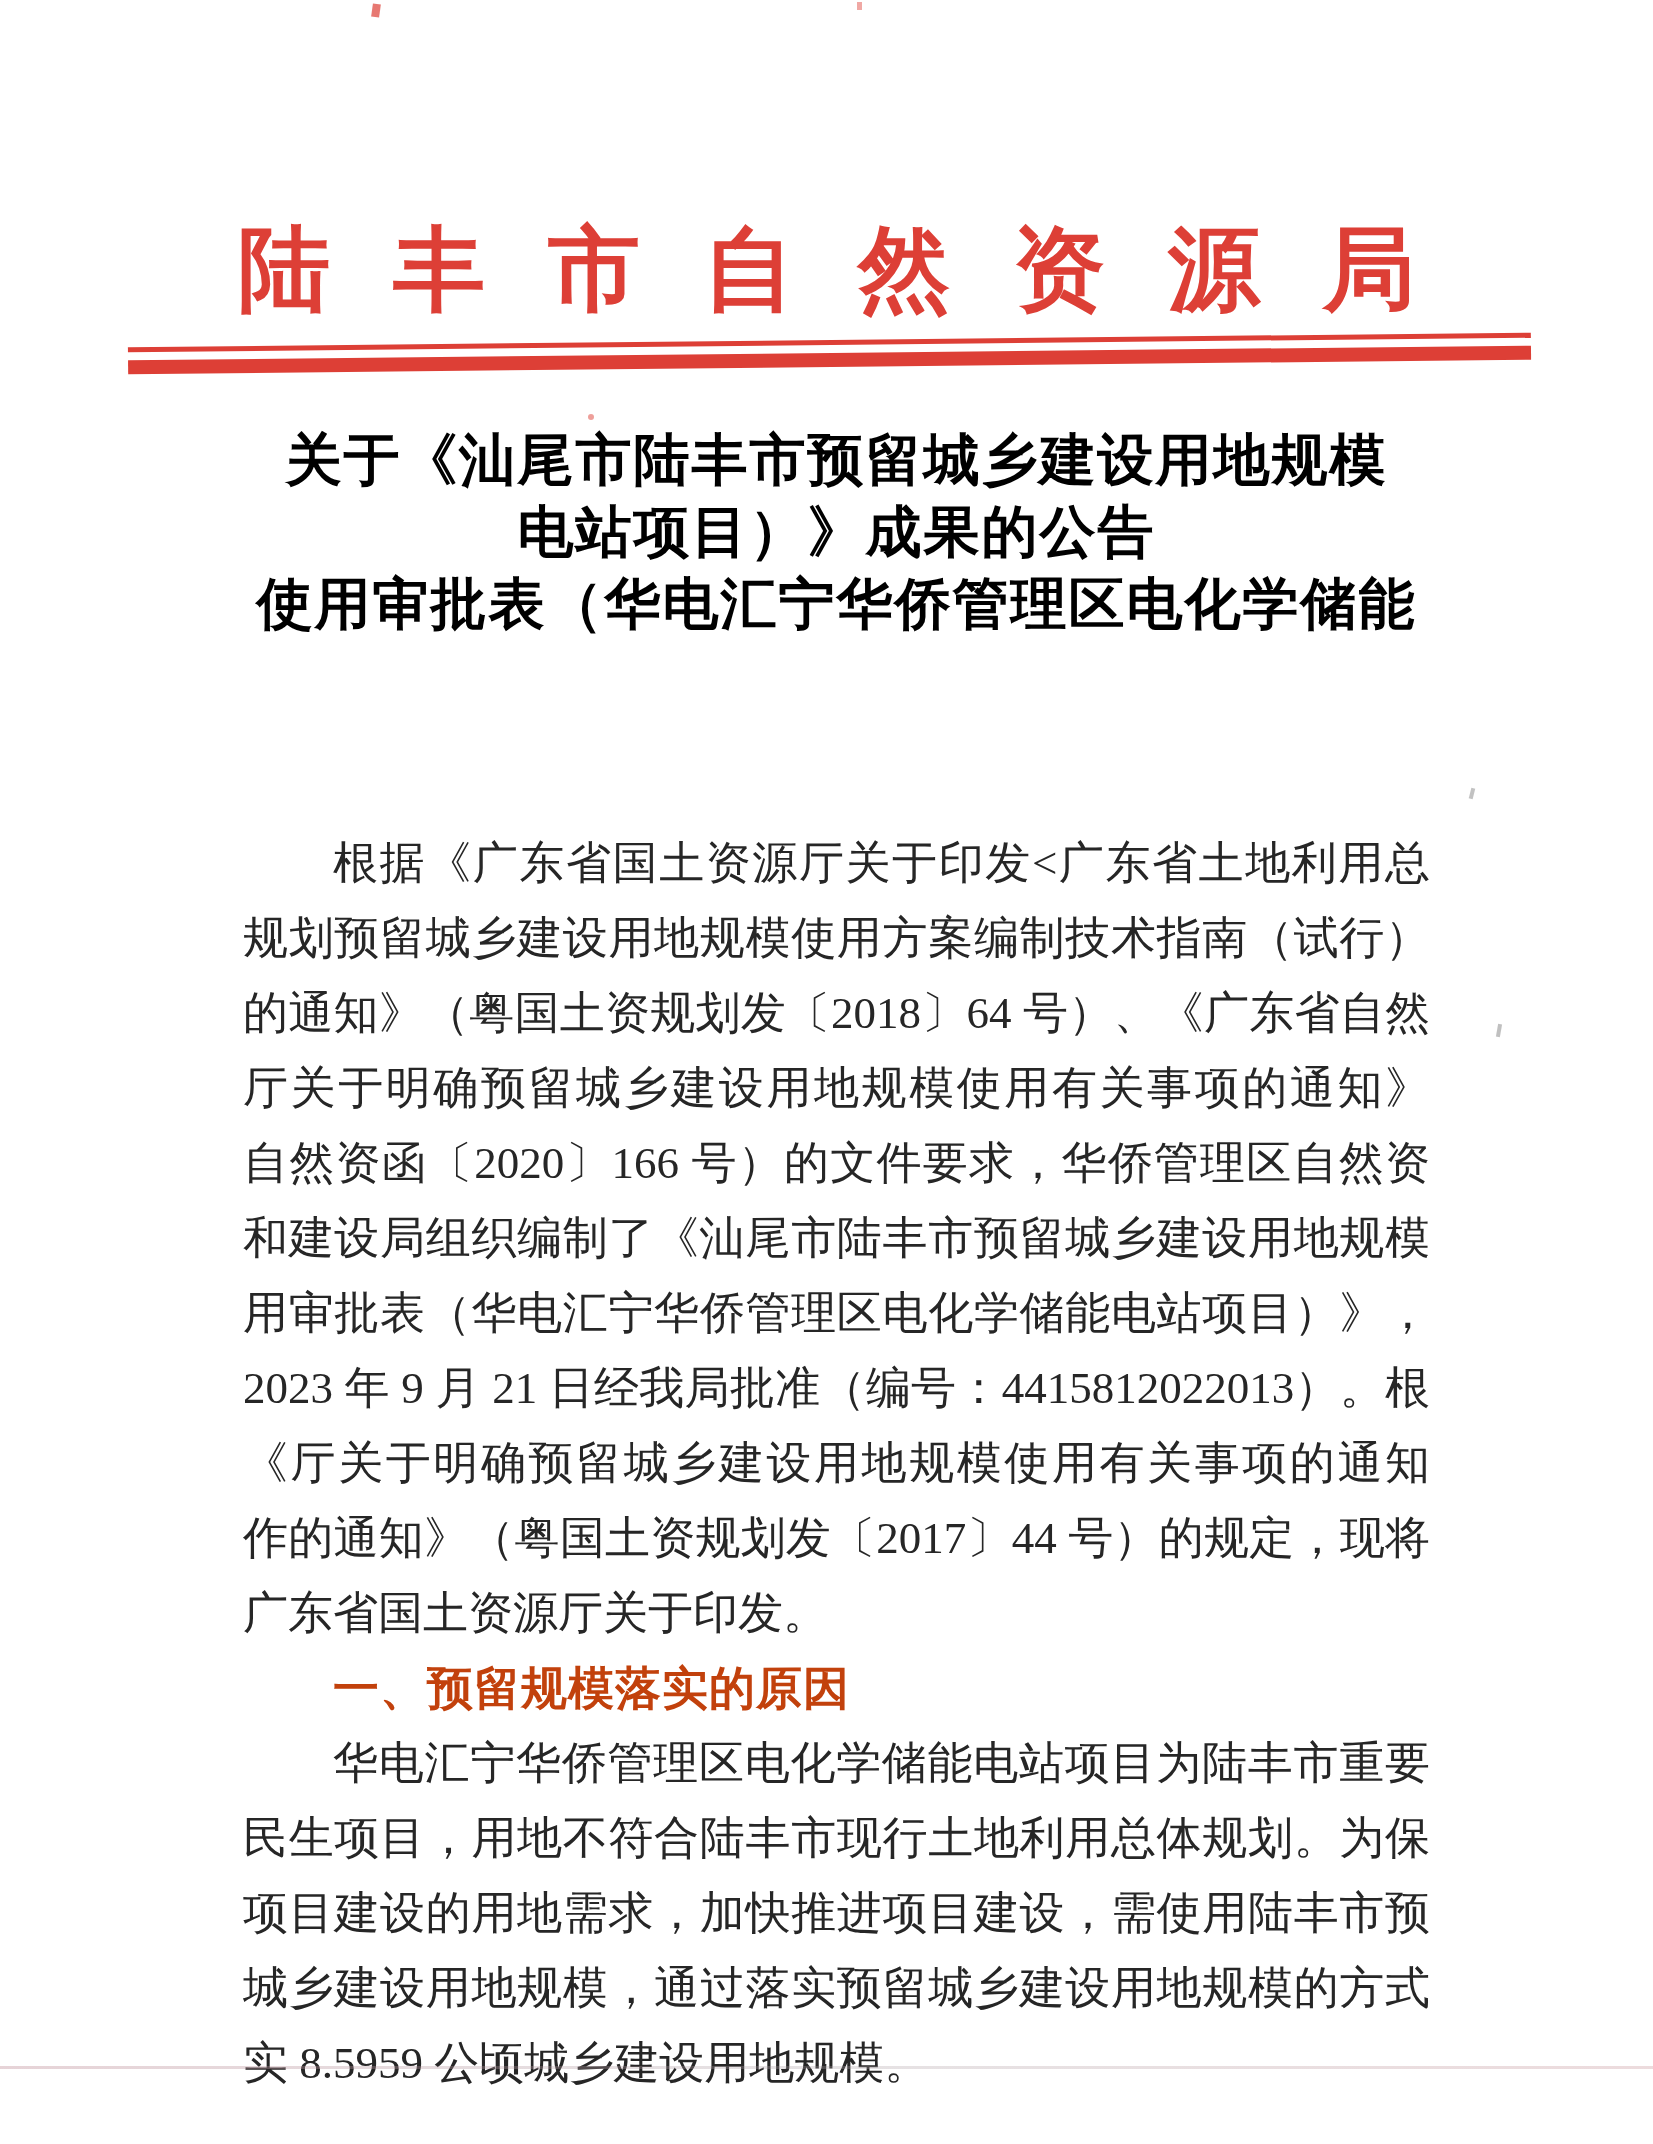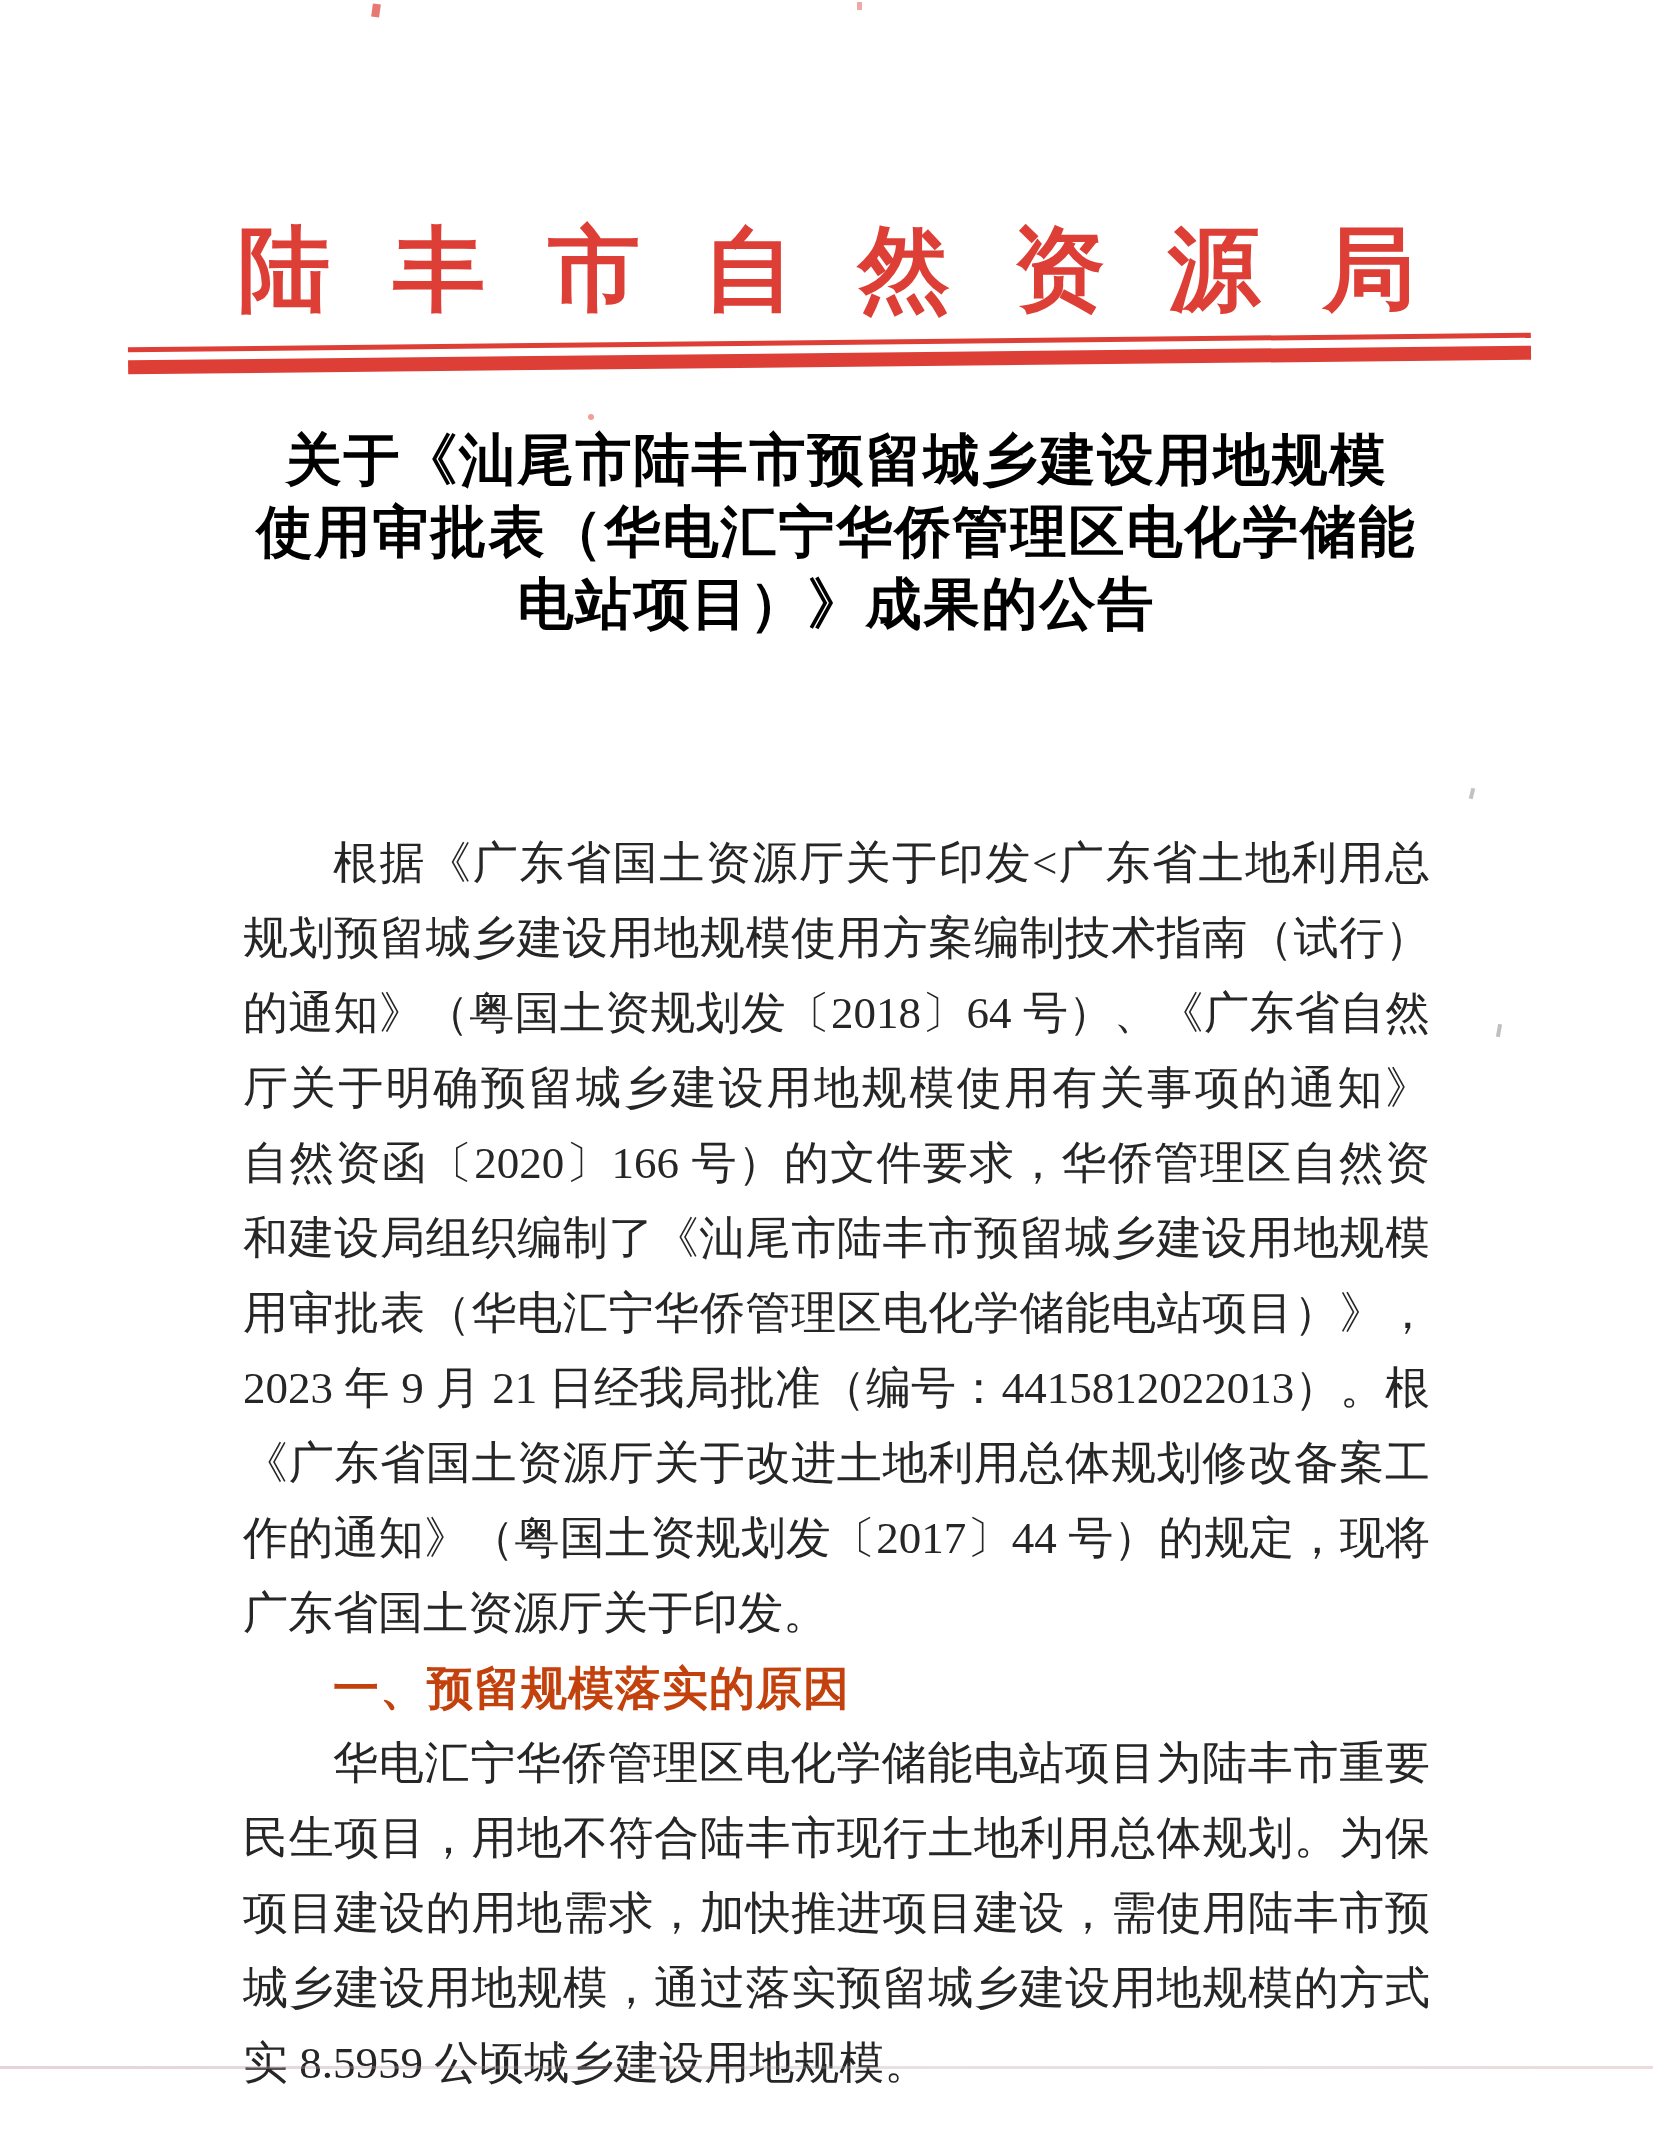--- a/index.html
+++ b/index.html
@@ -107,34 +107,34 @@
 
   <div class="agency">陆丰市自然资源局</div>
 
   <div class="rule-wrap">
     <div class="rule thin"></div>
     <div class="rule thick"></div>
   </div>
 
   <div class="doc-title">
     <div class="title-line">关于《汕尾市陆丰市预留城乡建设用地规模</div>
+    <div class="title-line">电站项目）》成果的公告</div>
     <div class="title-line">使用审批表（华电汇宁华侨管理区电化学储能</div>
-    <div class="title-line">电站项目）》成果的公告</div>
   </div>
 
   <div class="bodytext">
     <div class="line indent justify">根据《广东省国土资源厅关于印发&lt;广东省土地利用总体</div>
     <div class="line justify">规划预留城乡建设用地规模使用方案编制技术指南（试行）&gt;</div>
     <div class="line justify">的通知》（粤国土资规划发〔2018〕64 号）、《广东省自然资源</div>
     <div class="line justify">厅关于明确预留城乡建设用地规模使用有关事项的通知》（粤</div>
     <div class="line justify">自然资函〔2020〕166 号）的文件要求，华侨管理区自然资源</div>
     <div class="line justify">和建设局组织编制了《汕尾市陆丰市预留城乡建设用地规模使</div>
     <div class="line justify">用审批表（华电汇宁华侨管理区电化学储能电站项目）》，并于</div>
     <div class="line justify">2023 年 9 月 21 日经我局批准（编号：4415812022013）。根据</div>
-    <div class="line justify">《广东省国土资源厅关于改进土地利用总体规划修改备案工</div>
+    <div class="line justify">《厅关于明确预留城乡建设用地规模使用有关事项的通知</div>
     <div class="line justify">作的通知》（粤国土资规划发〔2017〕44 号）的规定，现将该</div>
     <div class="line">广东省国土资源厅关于印发。</div>
 
     <div class="line heading indent">一、预留规模落实的原因</div>
 
     <div class="line indent justify">华电汇宁华侨管理区电化学储能电站项目为陆丰市重要</div>
     <div class="line justify">民生项目，用地不符合陆丰市现行土地利用总体规划。为保障</div>
     <div class="line justify">项目建设的用地需求，加快推进项目建设，需使用陆丰市预留</div>
     <div class="line justify">城乡建设用地规模，通过落实预留城乡建设用地规模的方式落</div>
     <div class="line">实 8.5959 公顷城乡建设用地规模。</div>

